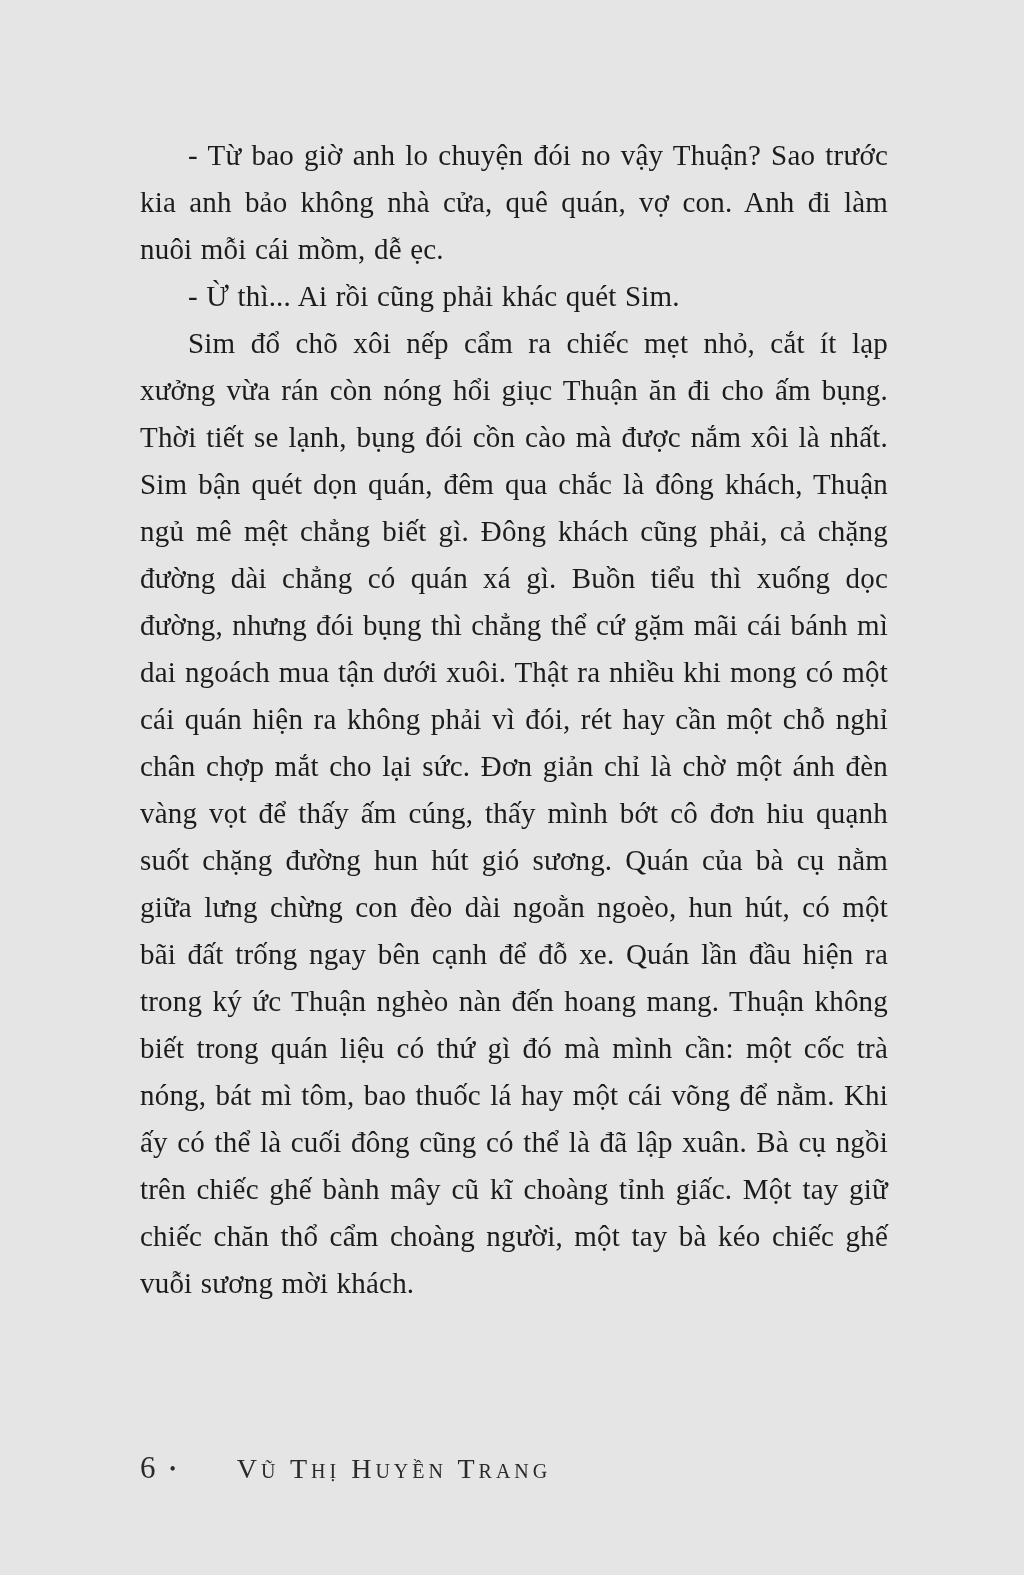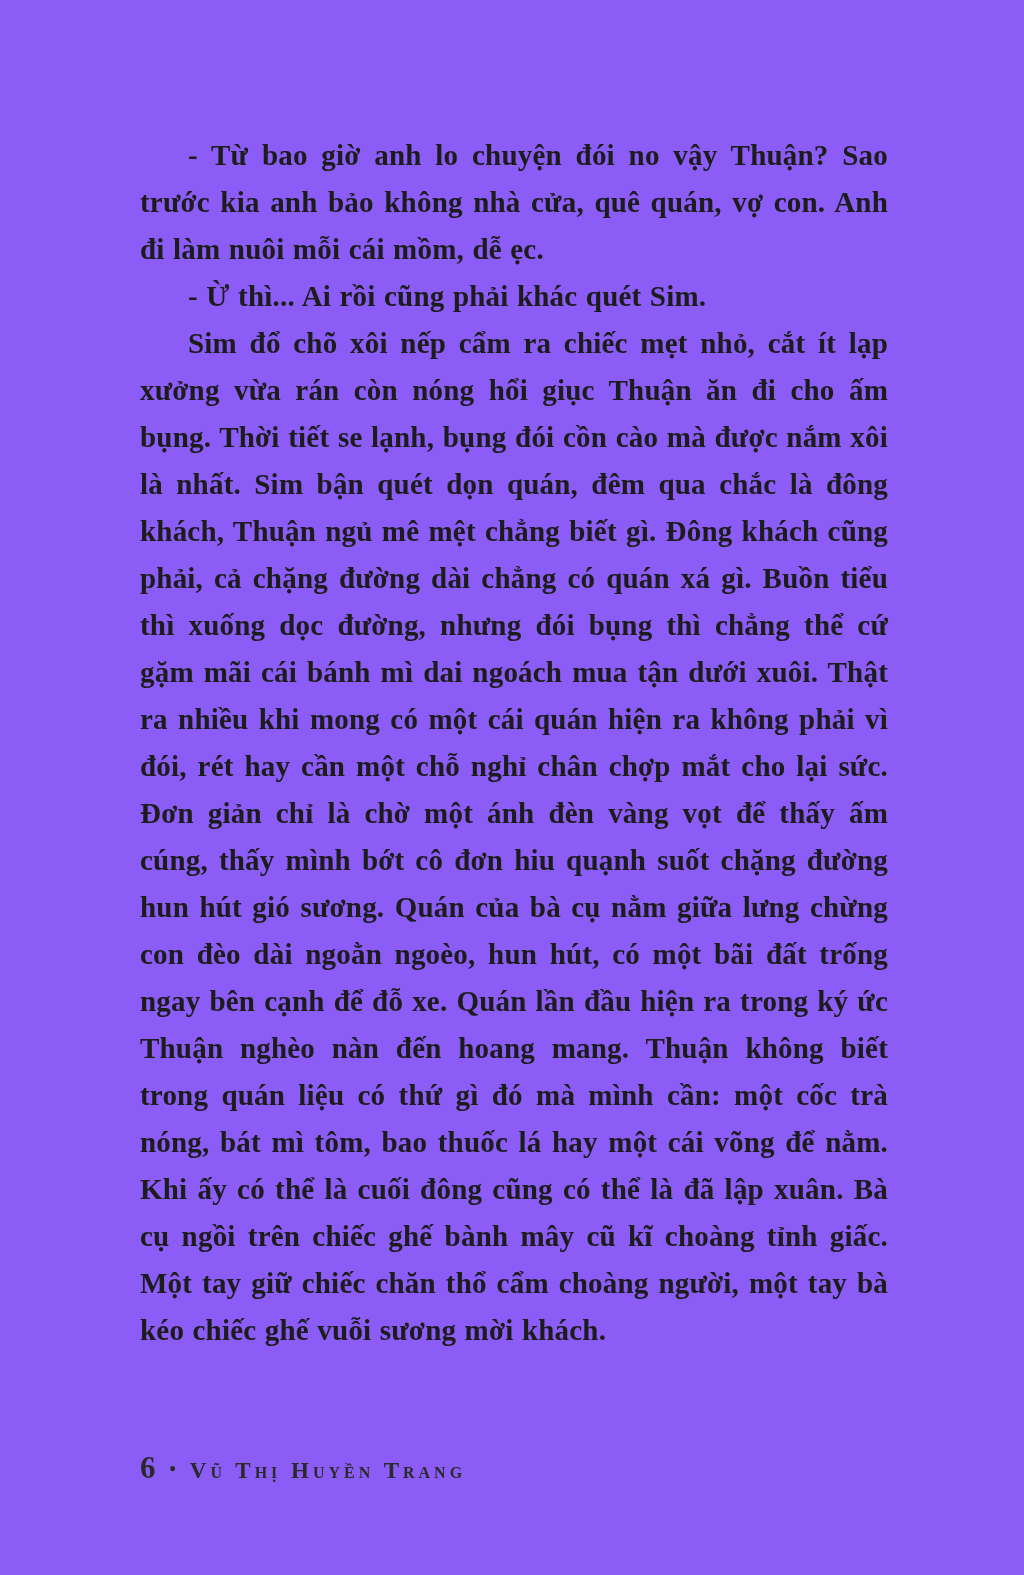--- a/index.html
+++ b/index.html
@@ -4,26 +4,25 @@
 <style>
   html, body {
     margin: 0;
     padding: 0;
     background: #ffffff;
   }
   .page {
     position: relative;
     width: 1024px;
     height: 1575px;
-    background: #8b5cf6;
+    background: #e5e5e5;
     overflow: hidden;
     font-family: "Liberation Serif", "DejaVu Serif", serif;
     color: #1c1c1c;
     box-sizing: border-box;
-    font-weight: bold;
   }
   .text-block {
     position: absolute;
     left: 140px;
     top: 132px;
     width: 748px;
   }
   .text-block p {
     margin: 0;
     font-size: 29px;
@@ -47,24 +46,25 @@
     font-size: 31px;
     line-height: 1;
   }
   .footer .separator {
     font-size: 18px;
     line-height: 1;
     position: relative;
     top: -3px;
   }
   .footer .author {
-    font-size: 23px;
+    font-size: 28px;
     line-height: 1;
     font-variant: small-caps;
     letter-spacing: 4px;
+    margin-left: 47px;
   }
 </style>
 </head>
 <body>
 
 <div class="page">
 
   <div class="text-block">
     <p>- Từ bao giờ anh lo chuyện đói no vậy Thuận? Sao trước kia anh bảo không nhà cửa, quê quán, vợ con. Anh đi làm nuôi mỗi cái mồm, dễ ẹc.</p>
     <p>- Ừ thì... Ai rồi cũng phải khác quét Sim.</p>

